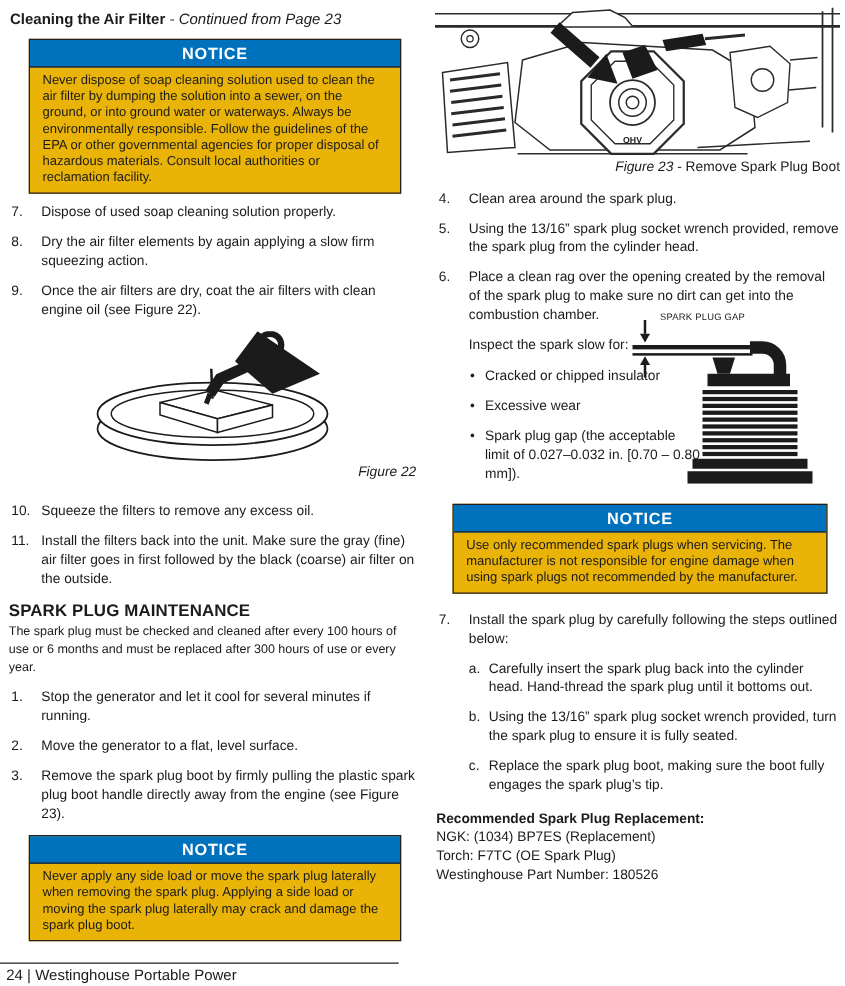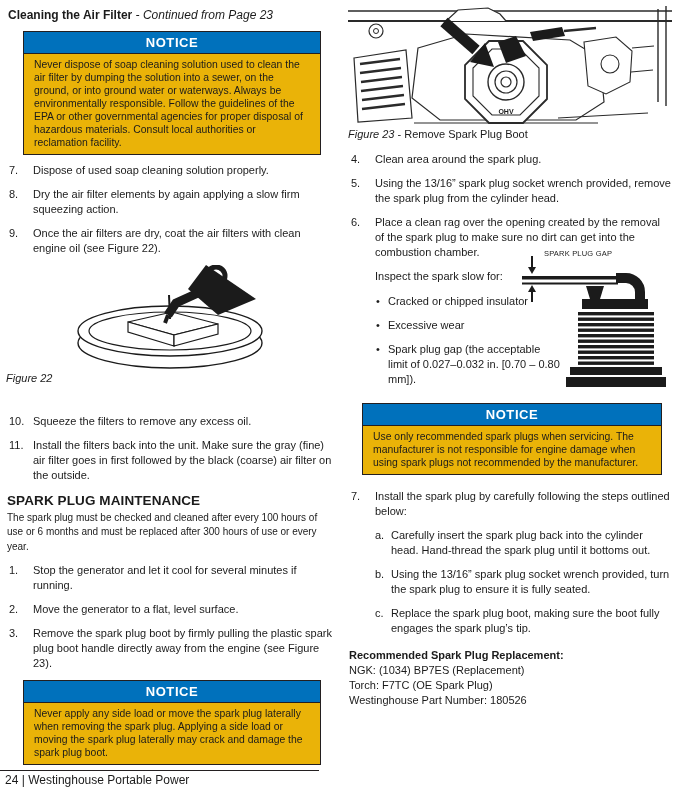--- a/index.html
+++ b/index.html
@@ -31,34 +31,34 @@
 
   .steps { margin-top: 8px; }
   .step { display: flex; margin-bottom: 9px; font-size: 11px; line-height: 15px; }
   .step .n { flex: none; width: 27px; padding-left: 3px; }
   .step .b { flex: 1; }
   .step .b.condensed { font-size: 10.1px; letter-spacing: -0.15px; line-height: 15px; }
   .substeps { margin-left: 27px; }
   .substeps .step { margin-bottom: 9px; }
   .substeps .step .n { width: 16px; padding-left: 0; }
 
-  .figure { text-align: left; }
+  .figure { text-align: right; }
   .fig22 { margin-top: 4px; }
   .fig-caption { font-size: 11px; font-style: italic; margin-top: 1px; }
   .fig-caption .r { font-style: normal; }
 
   .section-heading { font-size: 13.5px; font-weight: bold; margin: 10px 0 3px 1px; letter-spacing: .1px; }
   .section-intro { font-size: 10px; line-height: 14.5px; margin: 0 0 9px 1px; }
 
   .inspect { position: relative; margin: 6px 0 0 27px; min-height: 124px; }
   .inspect-intro { font-size: 11px; line-height: 15px; margin-bottom: 10px; }
   .bullets { width: 186px; }
   .bullet { display: flex; font-size: 11px; line-height: 15px; margin-bottom: 9px; }
   .bullet .dot { flex: none; width: 13px; padding-left: 1px; }
-  .plug-illustration { position: absolute; top: -14px; right: 0; width: 152px; height: 132px; text-decoration: underline; }
+  .plug-illustration { position: absolute; top: -14px; right: 16px; width: 152px; height: 132px; text-decoration: underline; }
   .gap-label { position: absolute; top: -6px; left: 24px; font-size: 7.5px; letter-spacing: .2px; white-space: nowrap; }
 
   .replacement { margin: 12px 0 0 1px; font-size: 11px; line-height: 15px; }
   .replacement .rh { font-weight: bold; }
 
   .page-footer { position: absolute; left: 0; top: 770px; width: 319px; border-top: 1.5px solid #231f20; }
   .page-footer .ft { font-size: 12px; padding: 2px 0 0 5px; }
 
   svg { display: block; }
   .fig22 svg, .fig23 svg { margin: 0 auto; }
@@ -109,21 +109,21 @@
         <line x1="149" y1="30" x2="150" y2="54" stroke="#1b1b1b" stroke-width="2"></line>
 
         <circle cx="196" cy="11" r="9" fill="none" stroke="#1b1b1b" stroke-width="5"></circle>
         <polygon points="186,0 236,34 198,50 168,24" fill="#1b1b1b"></polygon>
         <path d="M178,28 L156,38 L148,50" fill="none" stroke="#1b1b1b" stroke-width="9"></path>
         <path d="M148,50 L145,58" fill="none" stroke="#1b1b1b" stroke-width="4"></path>
       </svg>
       <div class="fig-caption">Figure 22</div>
     </div>
 
-    <div class="steps" style="margin-top:30px;">
+    <div class="steps" style="margin-top:18px;">
       <div class="step">
         <span class="n">10.</span>
         <span class="b">Squeeze the filters to remove any excess oil.</span>
       </div>
       <div class="step">
         <span class="n">11.</span>
         <span class="b">Install the filters back into the unit. Make sure the gray (fine) air filter goes in first followed by the black (coarse) air filter on the outside.</span>
       </div>
     </div>
 

